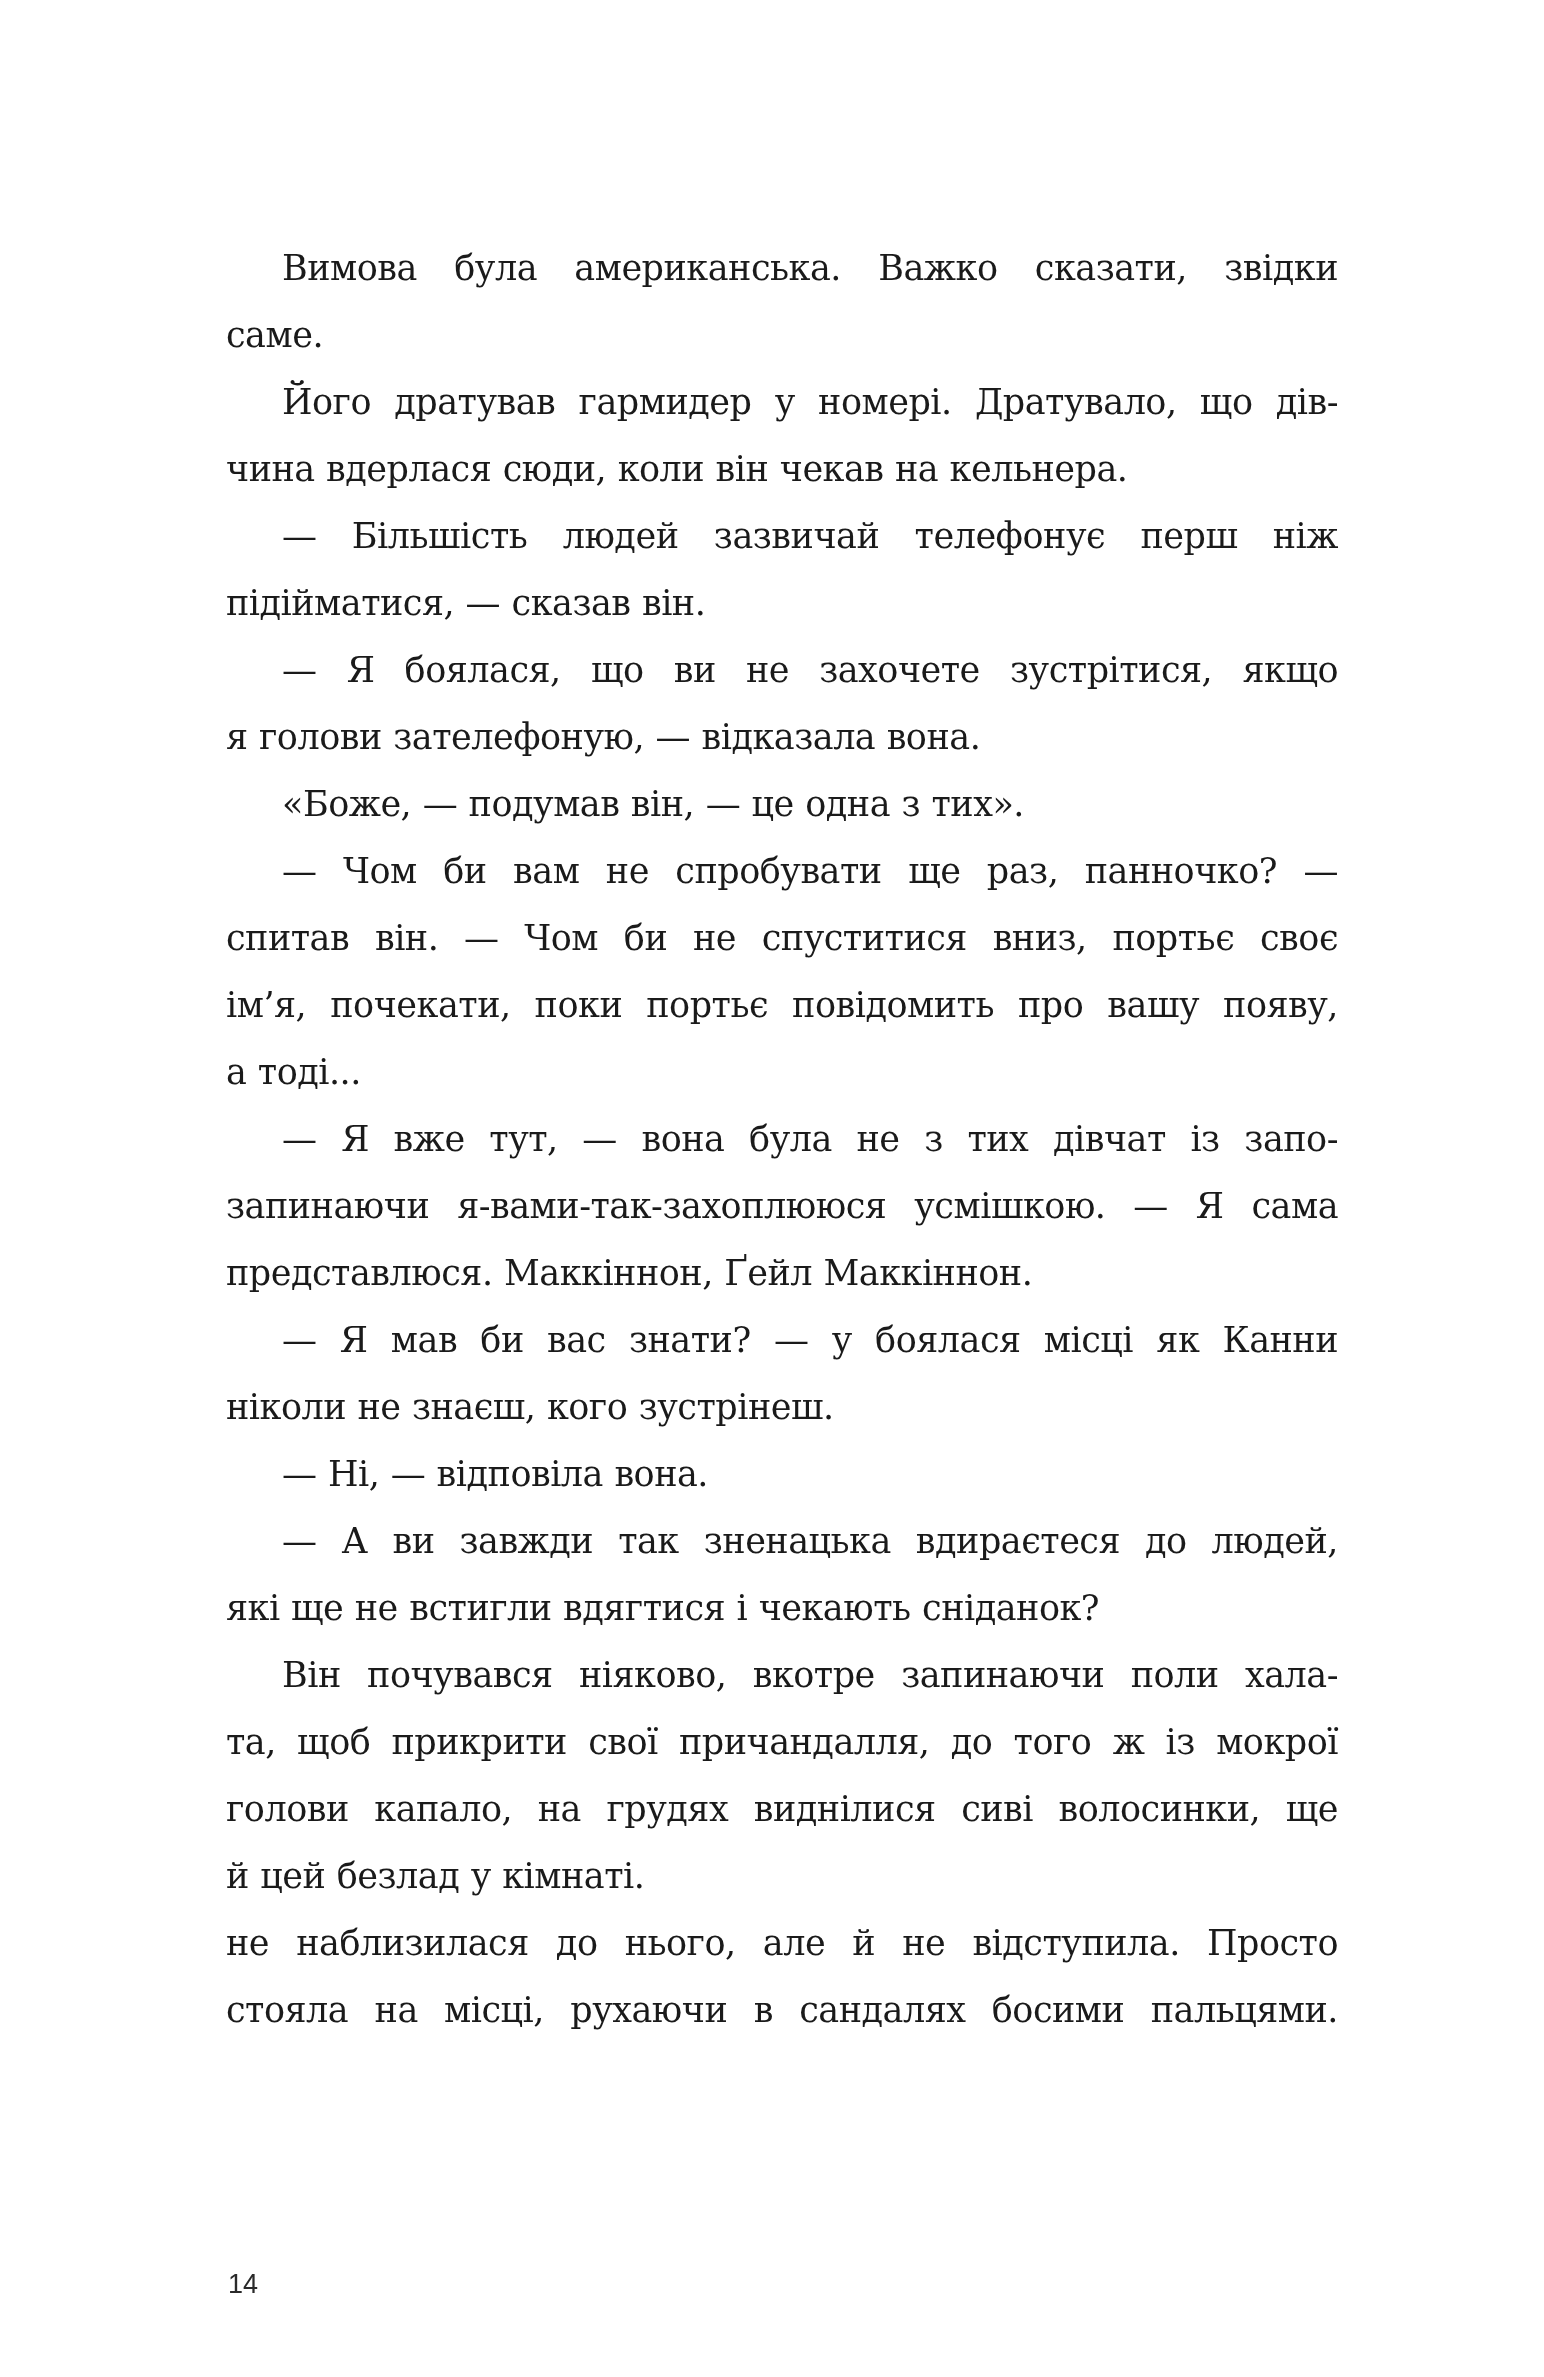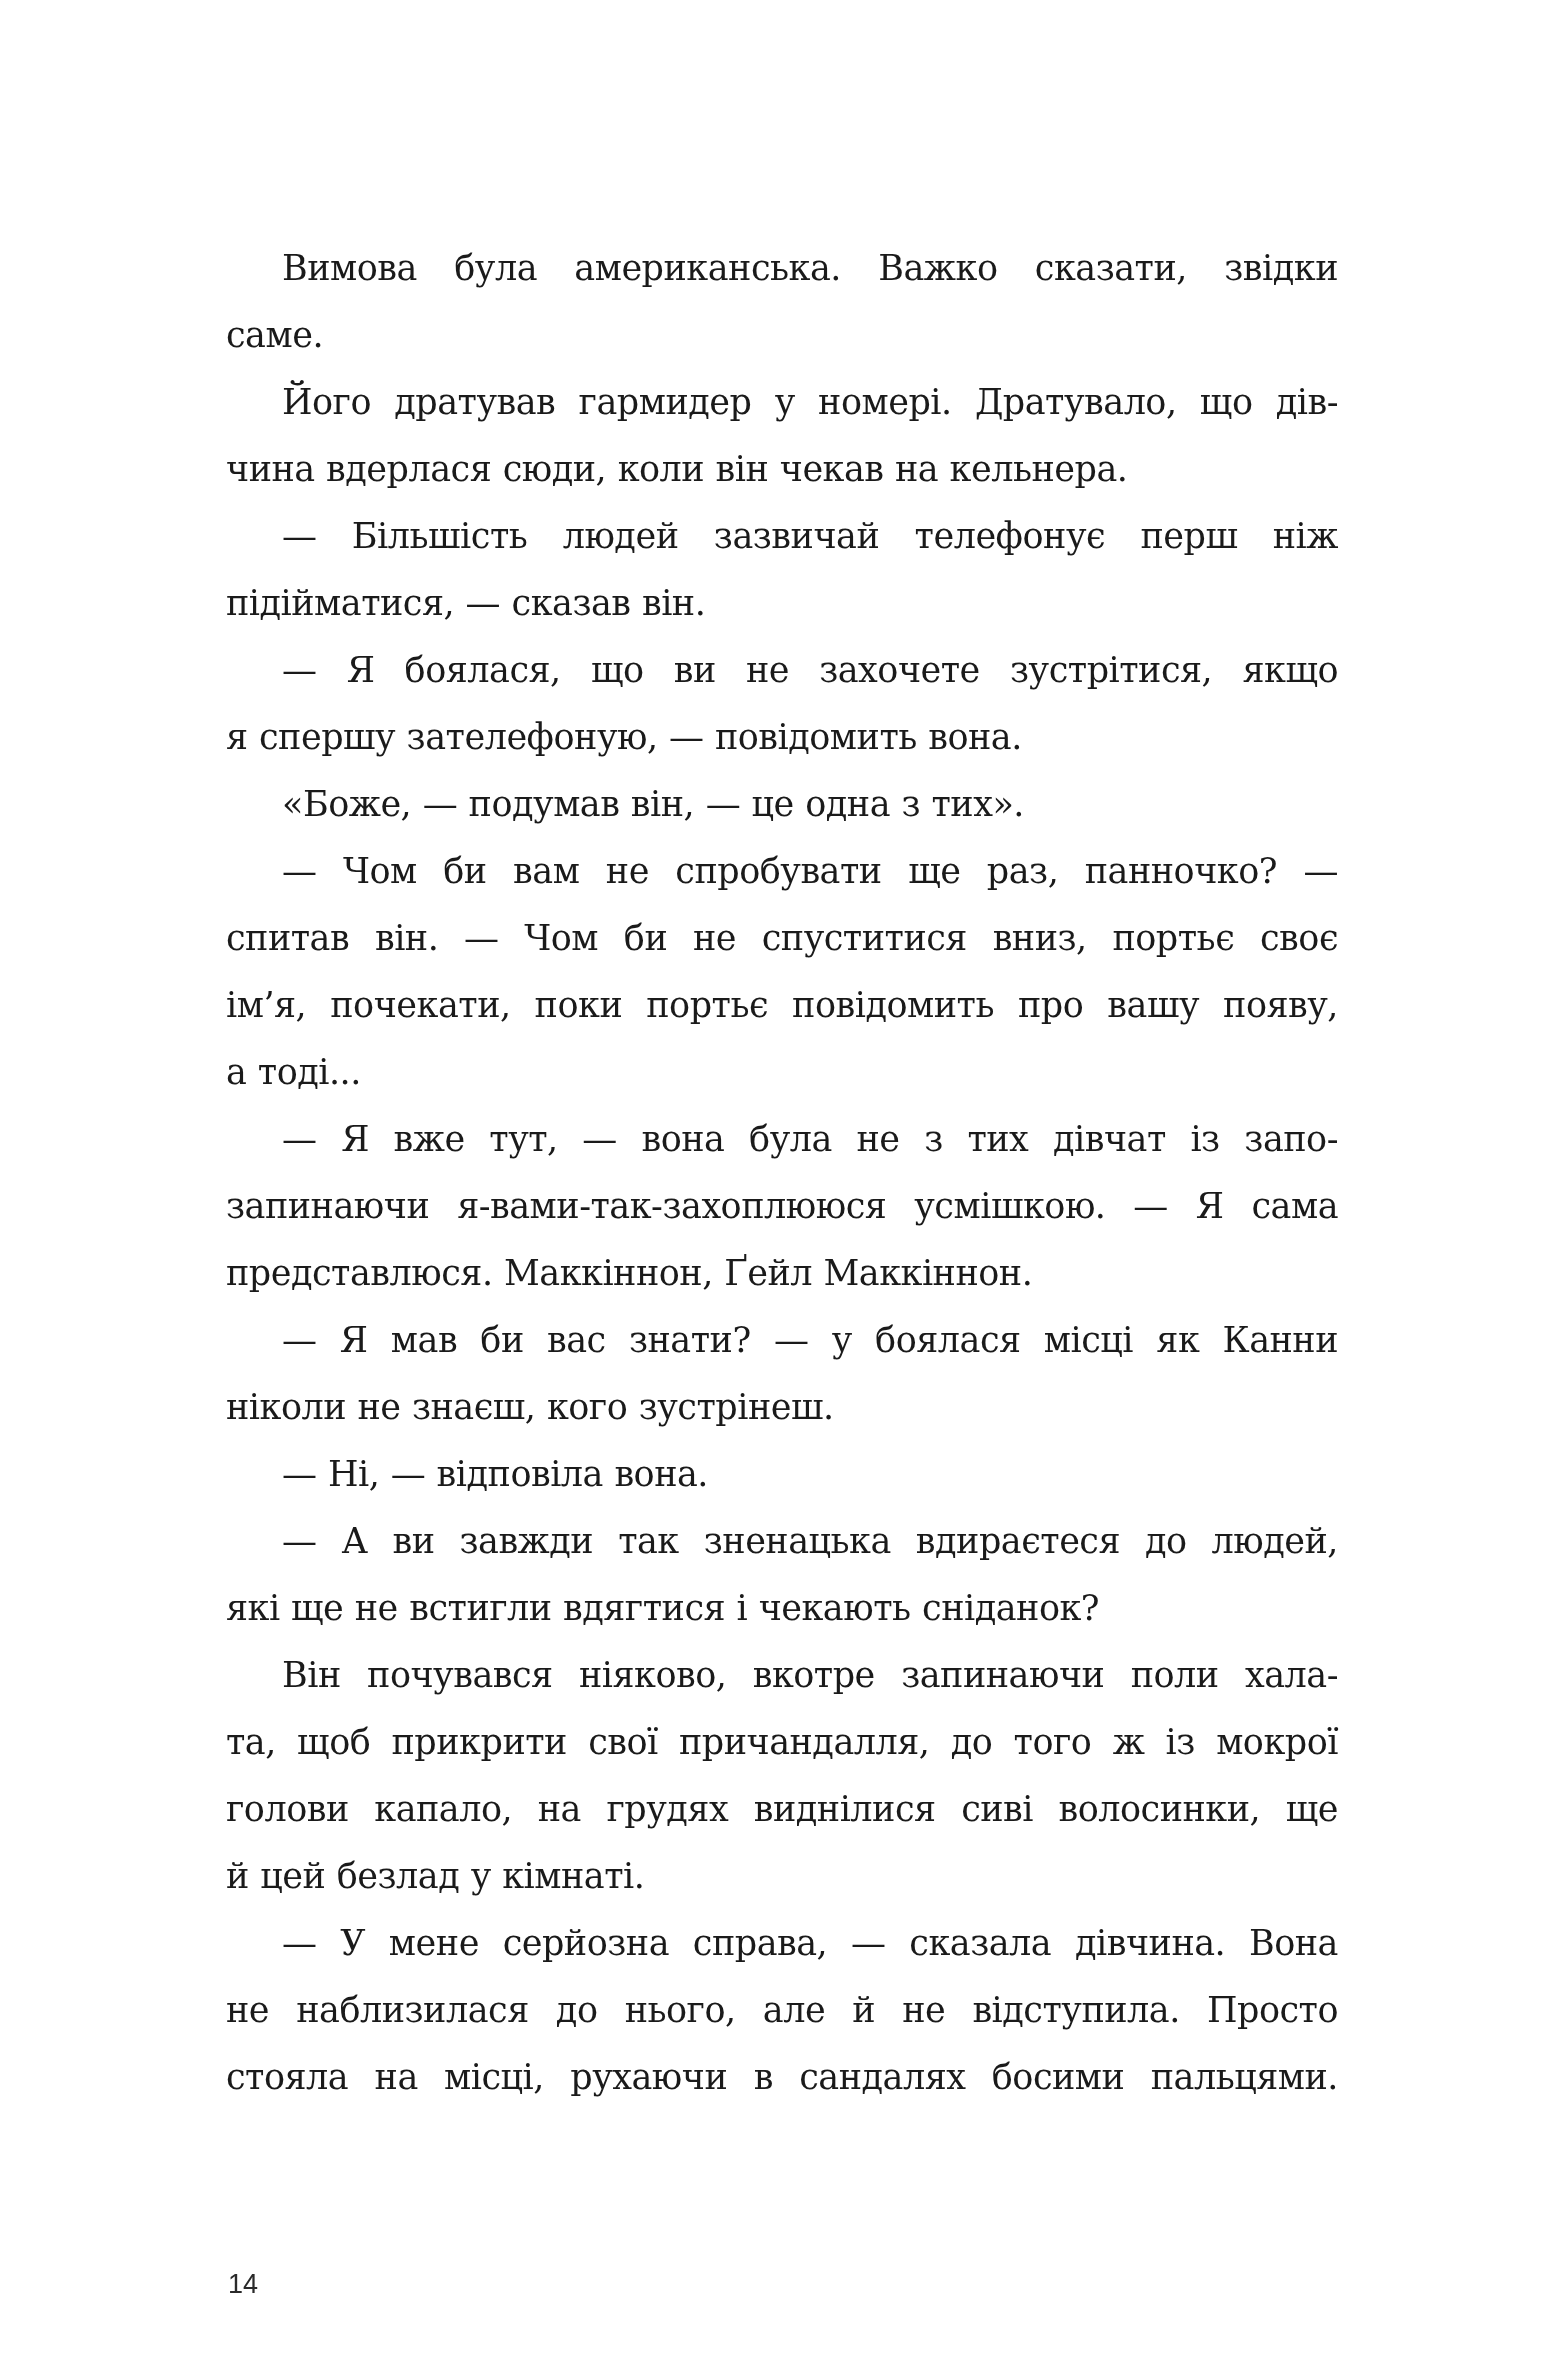--- a/index.html
+++ b/index.html
@@ -65,21 +65,21 @@
       <span class="line last">чина вдерлася сюди, коли він чекав на кельнера.</span>
     </div>
 
     <div>
       <span class="line indent">— Більшість людей зазвичай телефонує перш ніж</span>
       <span class="line last">підійматися, — сказав він.</span>
     </div>
 
     <div>
       <span class="line indent">— Я боялася, що ви не захочете зустрітися, якщо</span>
-      <span class="line last">я спершу зателефоную, — повідомить вона.</span>
+      <span class="line last">я голови зателефоную, — відказала вона.</span>
     </div>
 
     <div>
       <span class="line indent last">«Боже, — подумав він, — це одна з тих».</span>
     </div>
 
     <div>
       <span class="line indent">— Чом би вам не спробувати ще раз, панночко? —</span>
       <span class="line">спитав він. — Чом би не спуститися вниз, портьє своє</span>
       <span class="line">ім’я, почекати, поки портьє повідомить про вашу появу,</span>
@@ -107,21 +107,20 @@
     </div>
 
     <div>
       <span class="line indent">Він почувався ніяково, вкотре запинаючи поли хала-</span>
       <span class="line">та, щоб прикрити свої причандалля, до того ж із мокрої</span>
       <span class="line">голови капало, на грудях виднілися сиві волосинки, ще</span>
       <span class="line last">й цей безлад у кімнаті.</span>
     </div>
 
     <div>
-      <span class="line indent">— У мене серйозна справа, — сказала дівчина. Вона</span>
       <span class="line">не наблизилася до нього, але й не відступила. Просто</span>
       <span class="line">стояла на місці, рухаючи в сандалях босими пальцями.</span>
     </div>
 
   </div>
 
   <div class="page-number">14</div>
 </div>
 
 

